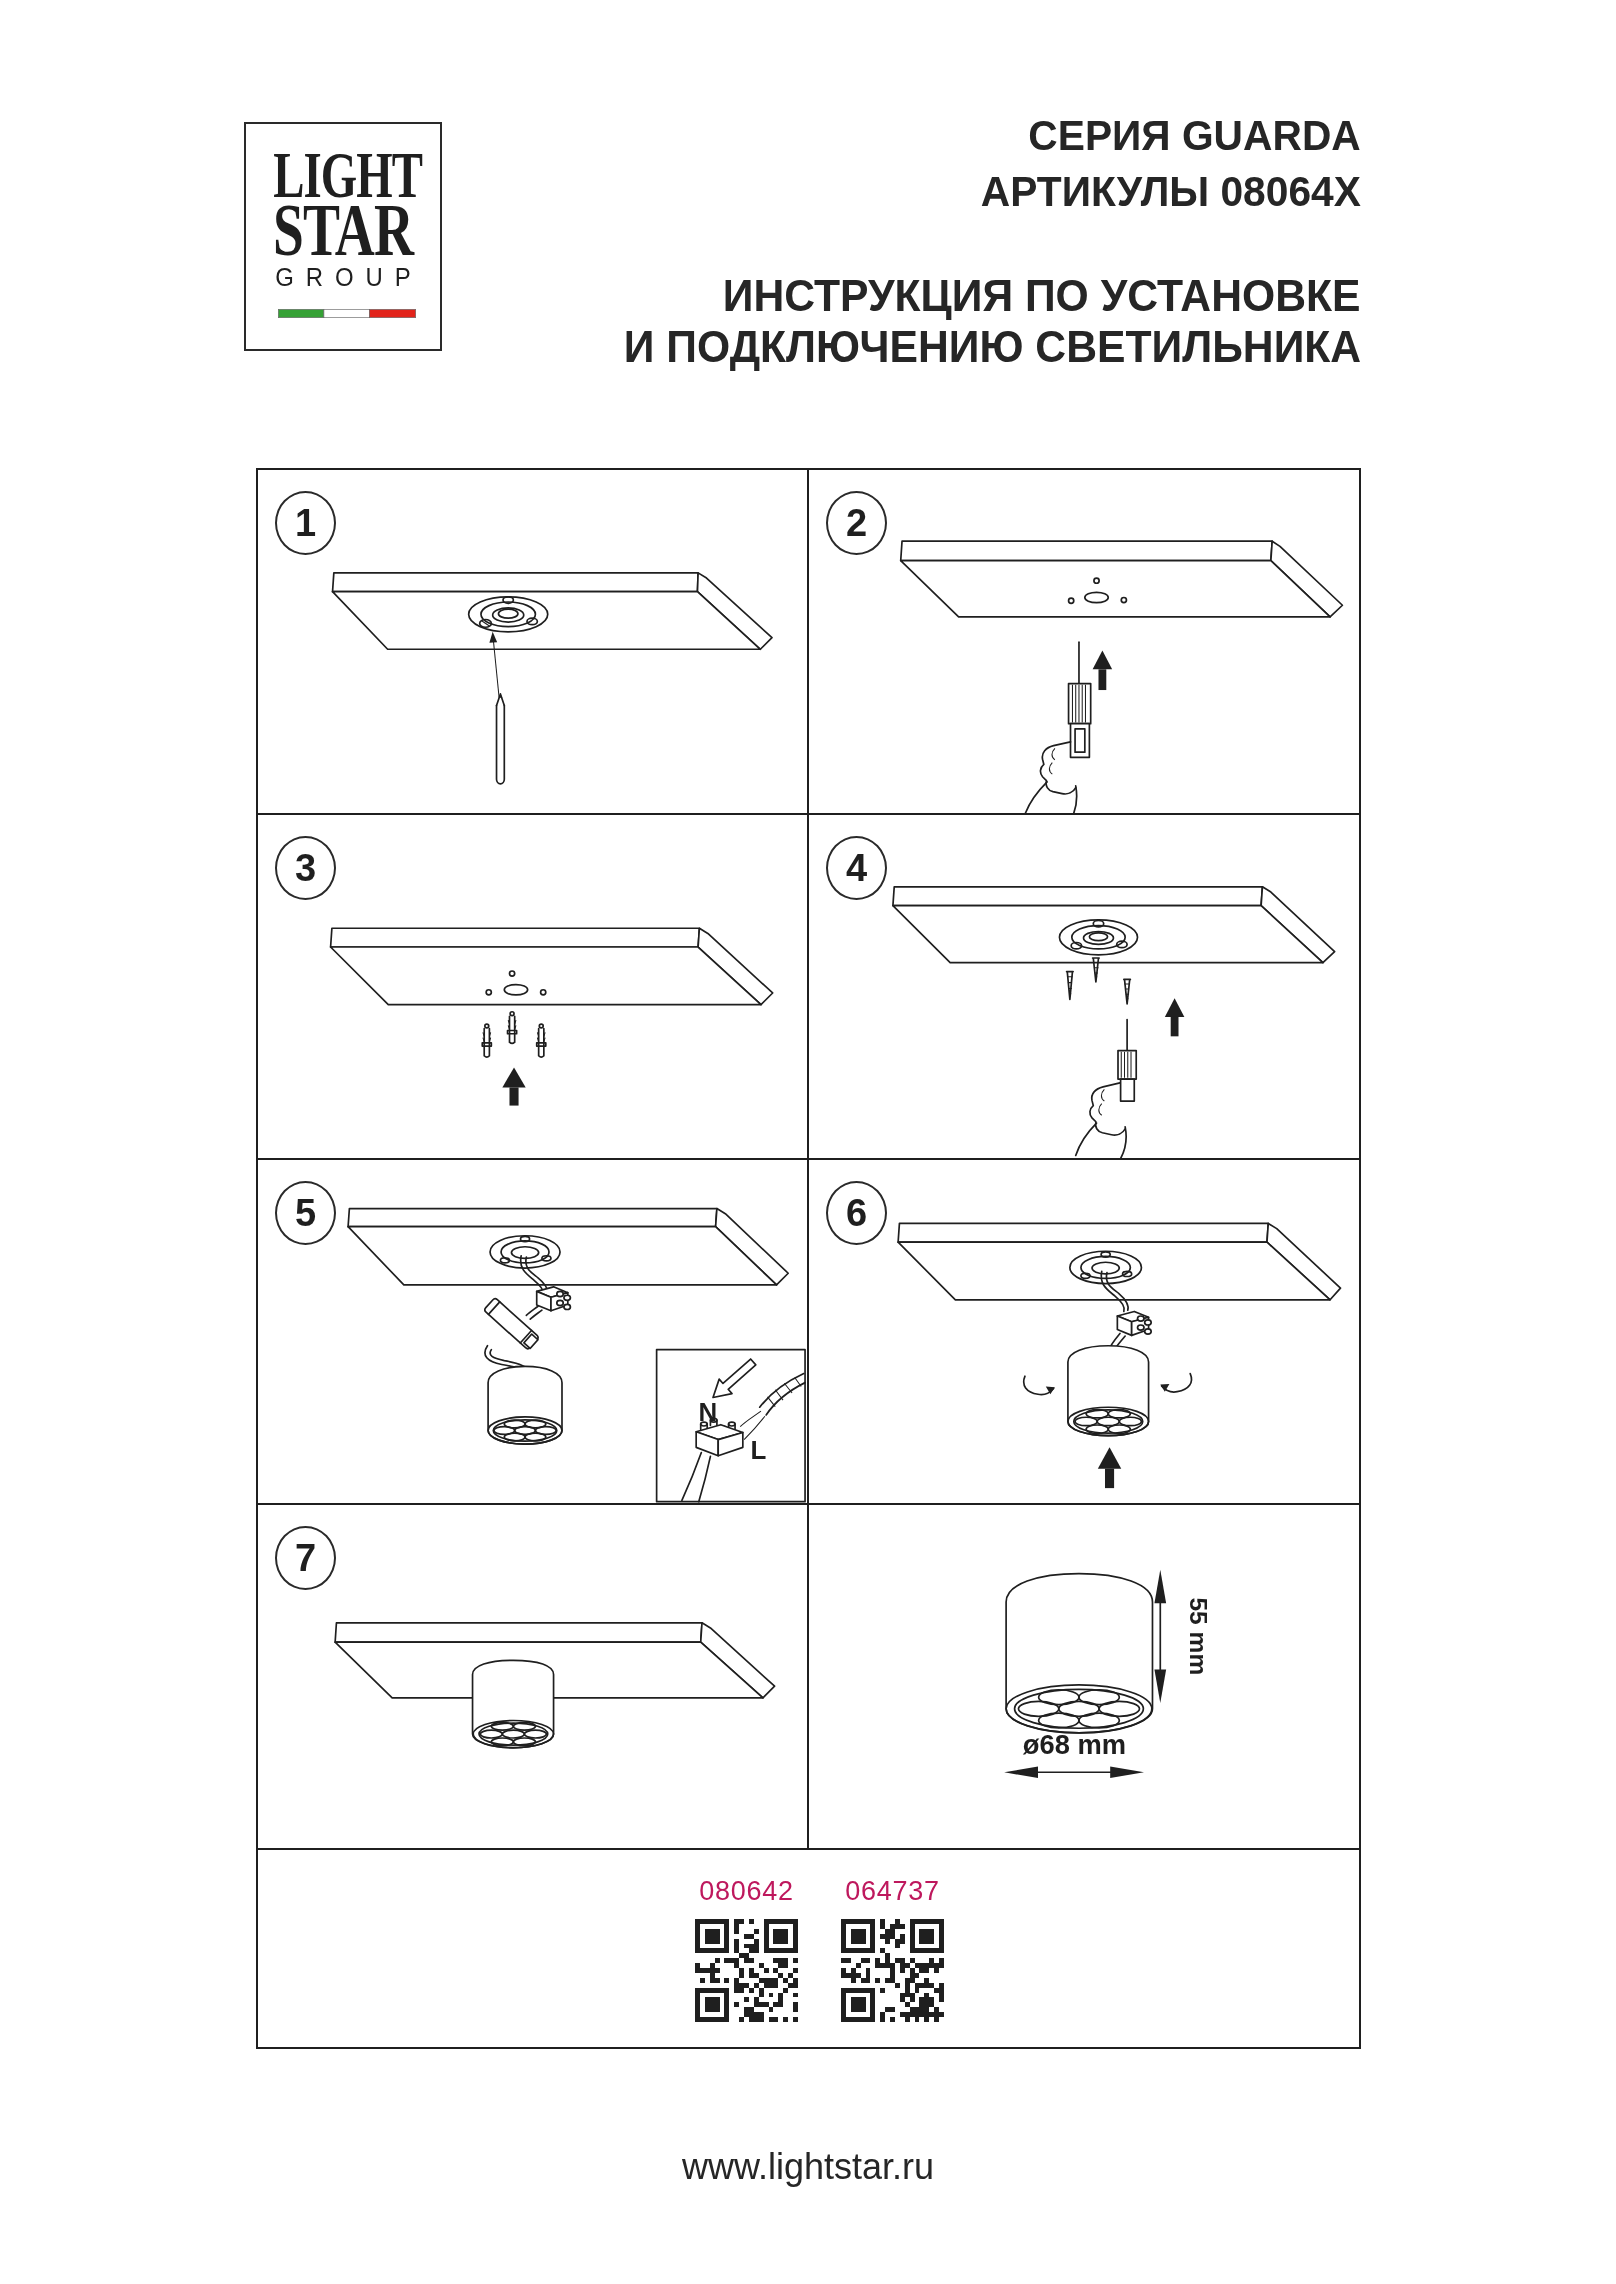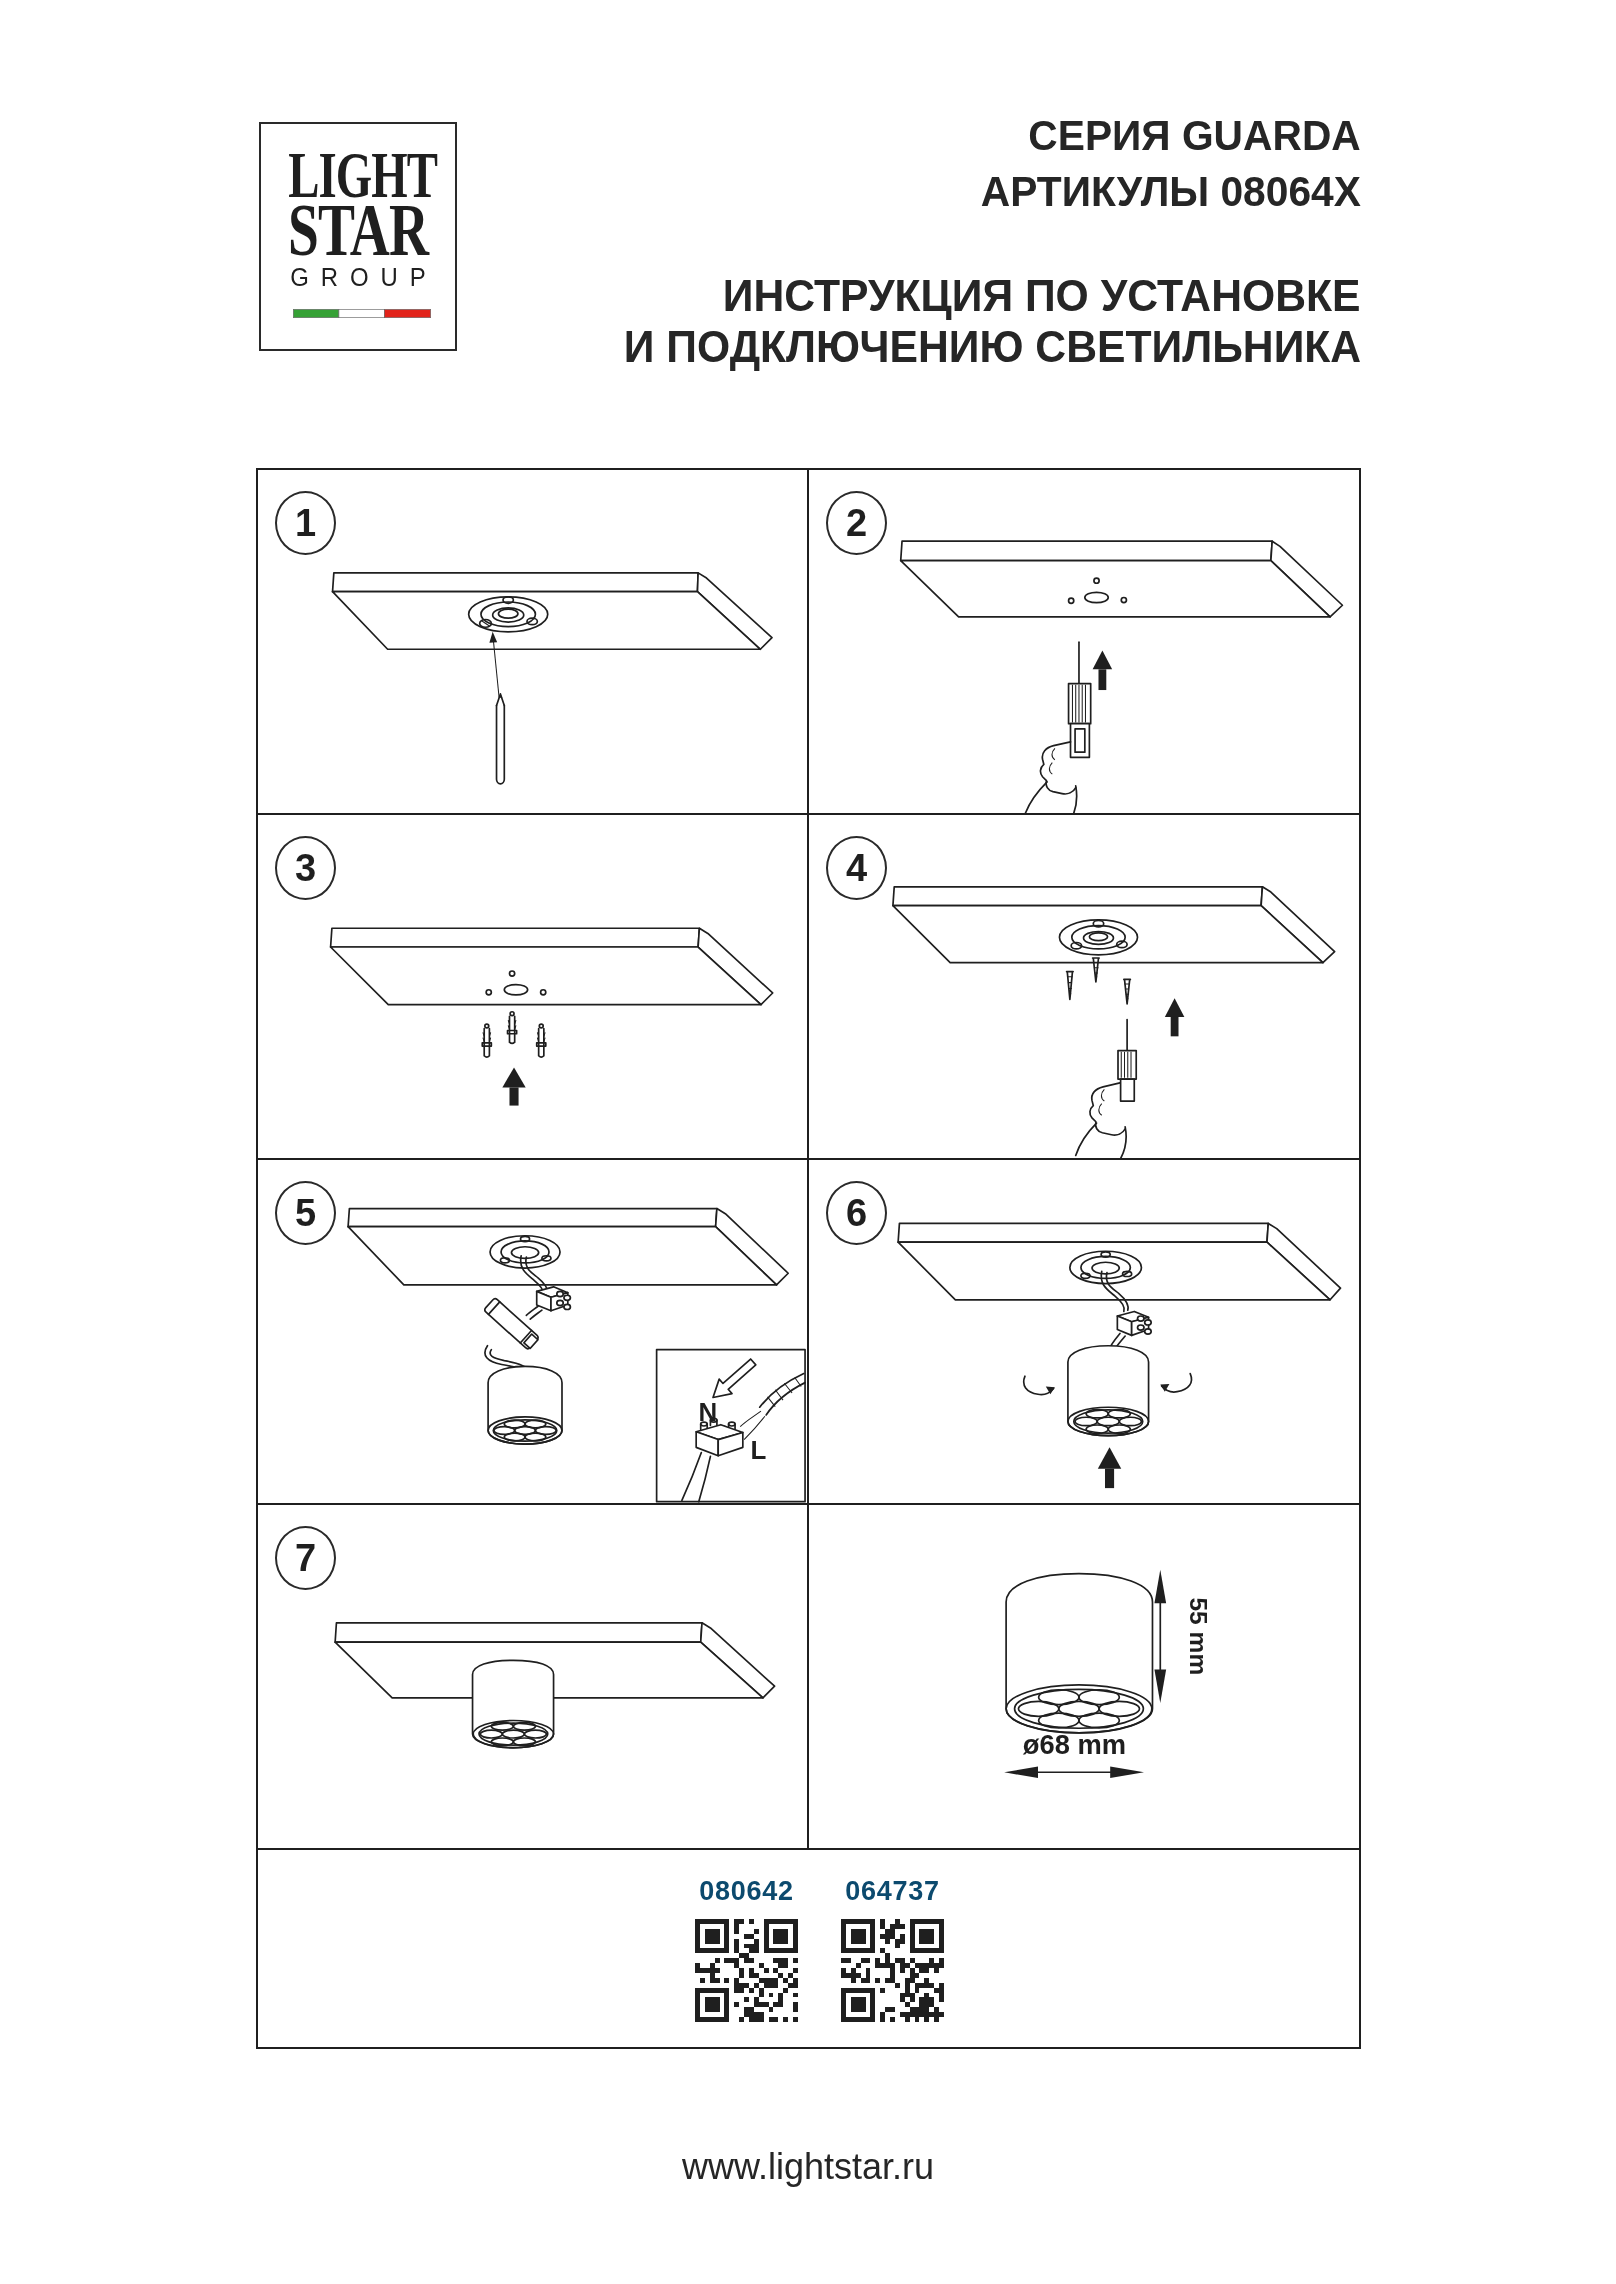--- a/index.html
+++ b/index.html
@@ -1,19 +1,19 @@
 <!DOCTYPE html>
 <html style="font-size:10.4px"><head>
 <meta charset="utf-8">
 <style>
   html,body{margin:0;padding:0;background:#fff;}
   .page{position:relative;width:1616px;height:2284px;background:#fff;overflow:hidden;
         font-family:"Liberation Sans",sans-serif;color:#1f1f1f;}
   
-  .logo-box{position:absolute;left:259px;top:122px;width:198px;height:229px;
+  .logo-box{position:absolute;left:244px;top:122px;width:198px;height:229px;
             border:2.6px solid #2a2a2a;box-sizing:border-box;text-align:center;}
   .logo-light{margin-top:26px;font-family:"Liberation Serif",serif;font-weight:700;
               font-size:65px;line-height:51px;letter-spacing:-1.3px;transform:scaleX(.72);}
   .logo-star{font-family:"Liberation Serif",serif;font-weight:700;font-size:73px;
              line-height:59px;letter-spacing:-1.3px;transform:scaleX(.76);}
   .logo-group{margin-top:3.9px;font-size:26px;font-weight:400;letter-spacing:13px;
               text-indent:13px;line-height:27px;transform:scaleX(.92);}
   .logo-flag{position:absolute;left:32px;bottom:31px;width:138px;height:9px;}
   .title-block{position:absolute;left:521px;top:0;width:840px;text-align:right;}
   .t-line{position:absolute;right:0;white-space:nowrap;font-weight:700;color:#262626;
@@ -30,21 +30,21 @@
         border-bottom:2px solid #1f1f1f;overflow:hidden;}
   .cell.rightcol{border-right:none;}
   .cell svg.panel{position:absolute;left:0;top:0;width:100%;height:100%;}
   .badge{position:absolute;left:17px;top:21px;width:57px;height:60px;border:2px solid #2a2a2a;
          border-radius:50%;display:flex;align-items:center;justify-content:center;
          font-size:38px;font-weight:700;background:#fff;z-index:2;}
   .qr-row{grid-column:1 / -1;position:relative;border-right:none;border-bottom:none;}
   .product{position:absolute;top:26px;width:111px;text-align:center;}
   .p1{left:433px;}
   .p2{left:579px;}
-  .prod-label{font-size:27px;font-weight:700;letter-spacing:0.7px;color:#0c4a6e;}
+  .prod-label{font-size:27px;font-weight:400;letter-spacing:0.7px;color:#be185d;}
   .qr{width:103px;height:103px;margin:11.7px auto 0;}
   
   .site{position:absolute;left:0;top:2146px;width:100%;text-align:center;
         font-size:36px;font-weight:400;color:#262626;}
   
   .s{fill:none;stroke:#1f1f1f;stroke-width:2.6;stroke-linecap:round;stroke-linejoin:round;}
   .sw{fill:#fff;stroke:#1f1f1f;stroke-width:2.6;stroke-linejoin:round;}
   .blk{fill:#1f1f1f;stroke:none;}
   .thin{fill:none;stroke:#1f1f1f;stroke-width:1.6;}
   .svgtxt{font-family:"Liberation Sans",sans-serif;font-weight:700;fill:#1f1f1f;}

